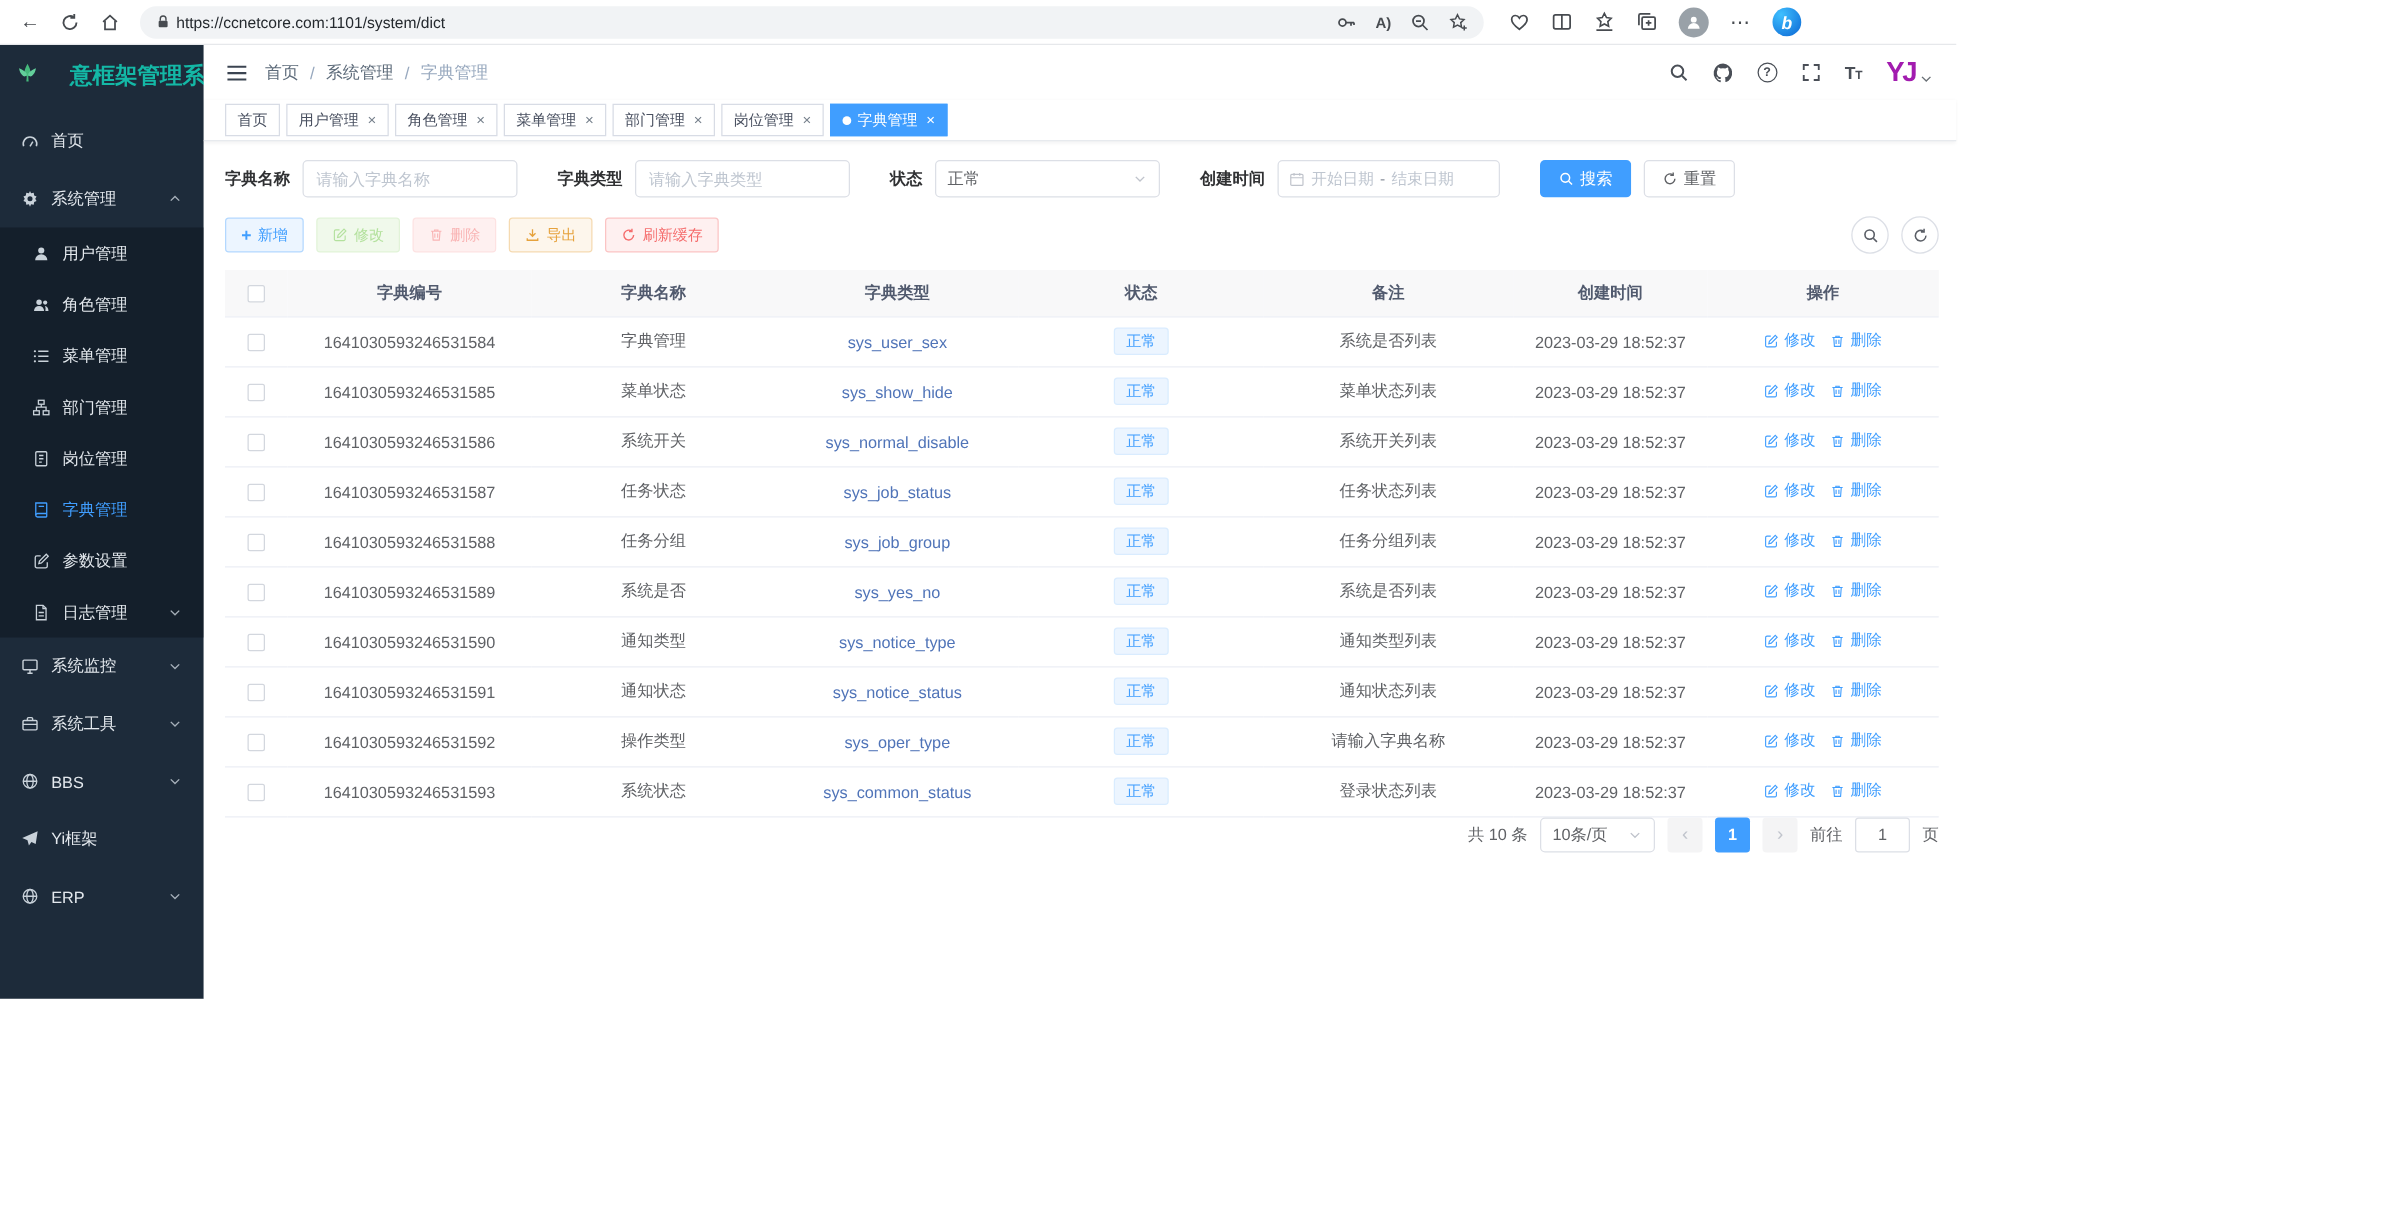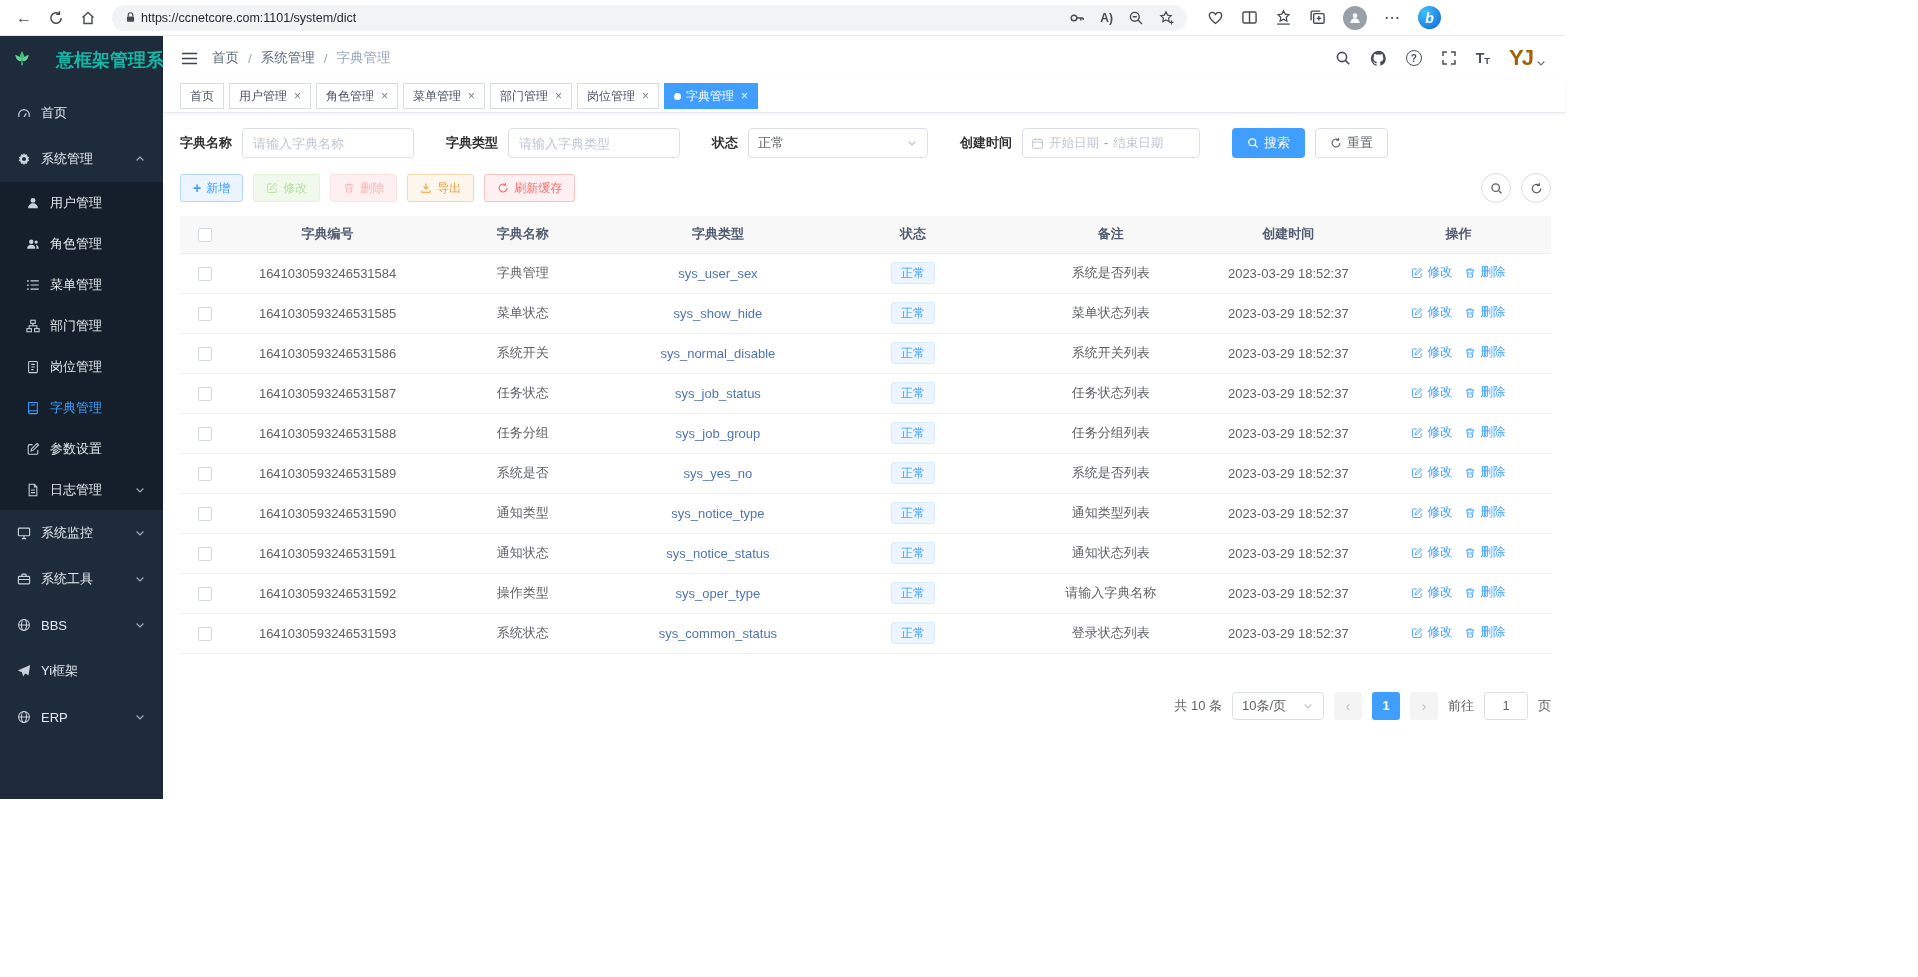--- a/index.html
+++ b/index.html
@@ -37,21 +37,21 @@
   .hamburger{color:#3b4451;cursor:pointer;}
   .breadcrumb{display:flex;align-items:center;gap:9px;font-size:13.5px;color:#5d6b7a;}
   .breadcrumb .sep{color:#97a8be;}
   .breadcrumb .last{color:#97a8be;}
   .topbar-right{margin-left:auto;display:flex;align-items:center;gap:19px;color:#4a4f57;}
   .help-circle{width:16px;height:16px;border:1.5px solid currentColor;border-radius:50%;font-size:10px;font-weight:700;display:flex;align-items:center;justify-content:center;cursor:pointer;}
   .tt{cursor:pointer;display:flex;align-items:flex-end;font-weight:700;}
   .tt .t1{font-size:14px;}
   .tt .t2{font-size:9.5px;}
   .yj{display:flex;align-items:flex-end;gap:3px;cursor:pointer;}
-  .yj .mark{font-weight:900;font-size:22px;letter-spacing:-2px;color:#a16207;line-height:1;}
+  .yj .mark{font-weight:900;font-size:22px;letter-spacing:-2px;color:#a21caf;line-height:1;}
   .yj .ico{color:#6a7076;}
 
   .tabbar{height:33px;display:flex;align-items:center;gap:5px;padding:0 17px;border-bottom:1px solid #e7eaee;box-shadow:0 1px 3px rgba(0,21,41,.06);}
   .tab{height:26px;display:inline-flex;align-items:center;gap:5px;padding:0 9px;border:1px solid #d8dce5;background:#fff;color:#495060;font-size:12px;cursor:pointer;}
   .tab .x{font-size:12px;color:#76808c;margin-left:2px;cursor:pointer;}
   .tab.active{background:var(--primary,#409eff);border-color:var(--primary,#409eff);color:#fff;}
   .tab.active .x{color:#fff;}
   .tab .dot{width:7px;height:7px;border-radius:50%;background:#fff;display:inline-block;}
 
   .content{flex:1;padding:15px 14px 0 17px;display:flex;flex-direction:column;}
@@ -86,21 +86,21 @@
 
   table{width:100%;border-collapse:collapse;table-layout:fixed;font-size:13px;color:#606266;}
   thead th{background:#f8f8f9;color:#515a6e;font-weight:700;height:37px;border-bottom:1px solid #ebeef5;text-align:center;font-size:13px;}
   tbody td{height:40px;border-bottom:1px solid #ebeef5;text-align:center;white-space:nowrap;overflow:hidden;}
   .cb{width:14px;height:14px;border:1px solid #d3d7de;border-radius:2px;background:#fff;display:inline-block;vertical-align:middle;cursor:pointer;}
   .tag{display:inline-block;background:#ecf5ff;border:1px solid #d9ecff;color:var(--primary,#409eff);font-size:12px;line-height:20px;padding:0 9px;border-radius:3px;}
   .tlink{color:var(--table-link,#5074b8);cursor:pointer;}
   .op{color:var(--primary,#409eff);cursor:pointer;display:inline-flex;align-items:center;gap:4px;font-size:12.5px;}
   .op + .op{margin-left:12px;}
 
-  .pager{display:flex;align-items:center;justify-content:flex-end;gap:10px;margin-top:38px;font-size:13px;color:#606266;}
+  .pager{display:flex;align-items:center;justify-content:flex-end;gap:10px;font-size:13px;color:#606266;}
   .pagesize{width:92px;height:28px;}
   .pg-btn{width:28px;height:28px;border-radius:3px;background:#f4f4f5;color:#c0c4cc;display:flex;align-items:center;justify-content:center;font-size:15px;cursor:pointer;}
   .pg-cur{width:28px;height:28px;border-radius:3px;background:var(--primary,#409eff);color:#fff;display:flex;align-items:center;justify-content:center;font-weight:700;cursor:pointer;}
   .jump-input{width:44px;height:28px;border:1px solid #dcdfe6;border-radius:3px;text-align:center;font-size:13px;color:#606266;outline:none;}
 
   .ico{width:15px;height:15px;display:inline-block;flex:none;}
   .ico svg{width:100%;height:100%;display:block;}
   .ico12{width:12px;height:12px;}
   .ico13{width:13px;height:13px;}
   .ico14{width:14px;height:14px;}

